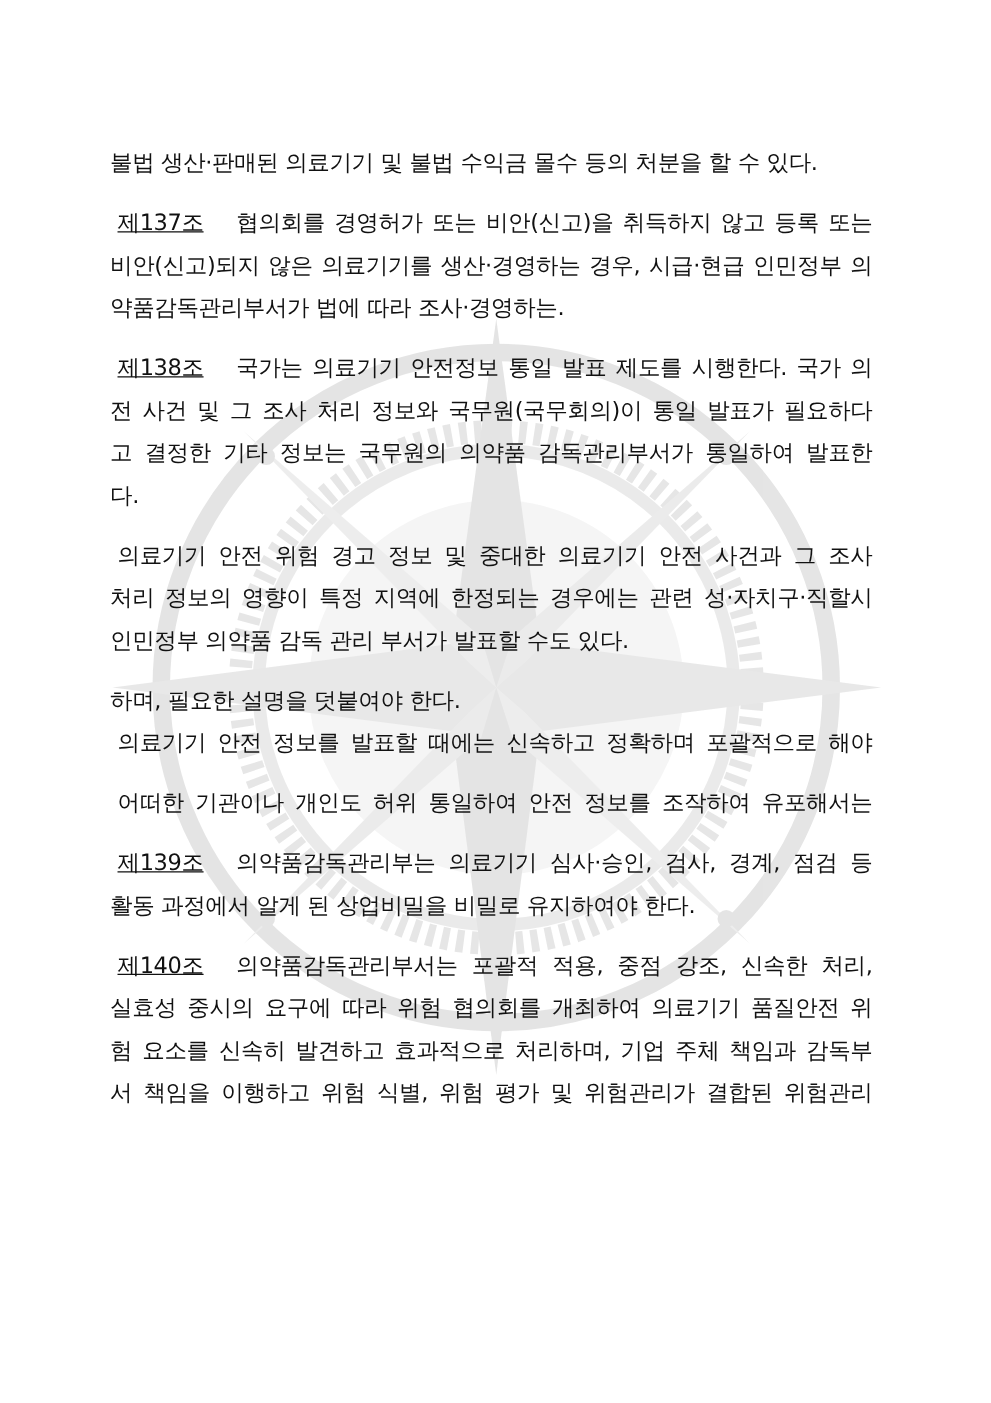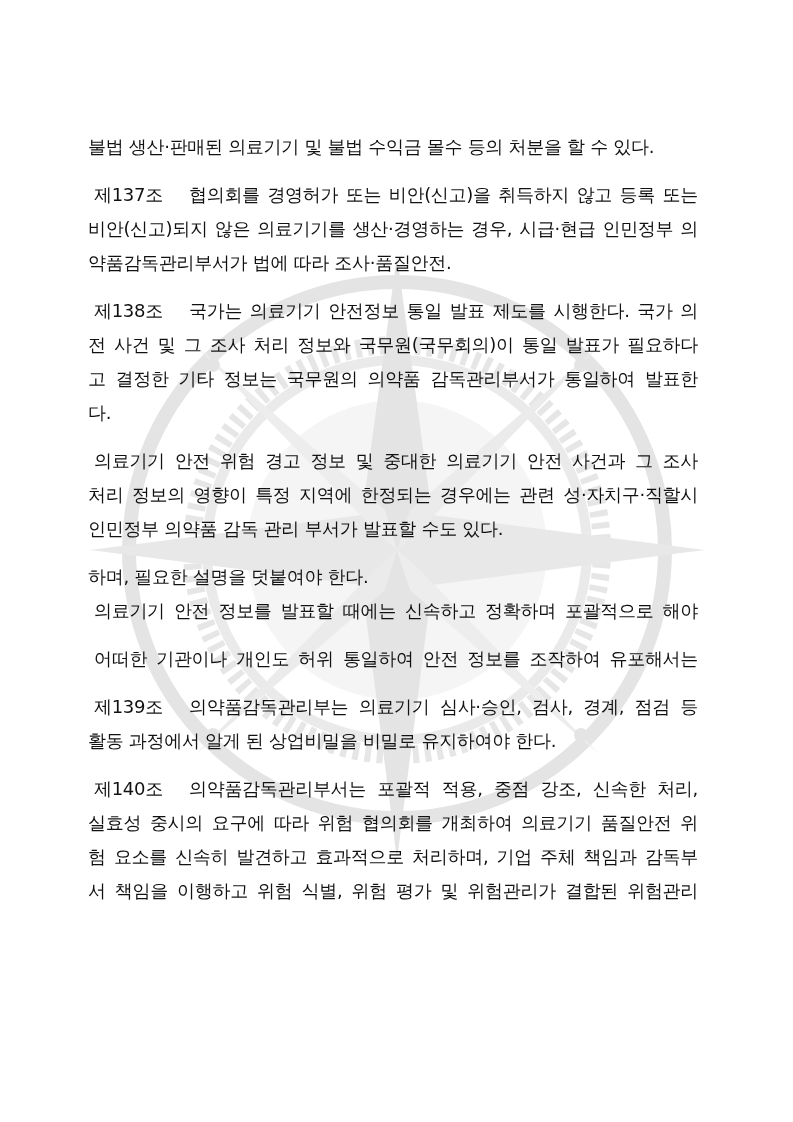--- a/index.html
+++ b/index.html
@@ -20,21 +20,21 @@
       left: 0;
       top: 0;
       width: 793px;
       height: 1122px;
       pointer-events: none;
       z-index: 0;
     }
     .page-body {
       position: absolute;
       left: 88px;
-      top: 130px;
+      top: 114px;
       width: 610px;
       z-index: 1;
     }
     .para {
       margin: 0 0 14px 0;
     }
     .line {
       display: block;
       height: 34px;
       line-height: 34px;
@@ -47,20 +47,21 @@
     .line.last {
       text-align-last: left;
     }
     .line.indent {
       padding-left: 6px;
     }
     .art-no {
       display: inline-block;
       width: 95px;
       text-align-last: left;
+      text-decoration: underline;
     }
   </style>
 </head>
 <body>
 
 <svg class="watermark" viewBox="0 0 793 1122" xmlns="http://www.w3.org/2000/svg">
   <g opacity="0.55" fill="#c8c8c8" stroke="none">
 
     <circle cx="397" cy="550" r="268" fill="none" stroke="#cfcfcf" stroke-width="14"></circle>
 
@@ -90,21 +91,21 @@
 
   <p class="para">
     <span class="line last">불법 생산·판매된 의료기기 및 불법 수익금 몰수 등의 처분을 할 수 있다.</span>
   </p>
 
   <p class="para">
     <span class="line indent">
       <span class="art-no">제137조</span><span>협의회를 경영허가 또는 비안(신고)을 취득하지 않고 등록 또는</span>
     </span>
     <span class="line">비안(신고)되지 않은 의료기기를 생산·경영하는 경우, 시급·현급 인민정부 의</span>
-    <span class="line last">약품감독관리부서가 법에 따라 조사·품질안전.</span>
+    <span class="line last">약품감독관리부서가 법에 따라 조사·경영하는.</span>
   </p>
 
   <p class="para">
     <span class="line indent">
       <span class="art-no">제138조</span><span>국가는 의료기기 안전정보 통일 발표 제도를 시행한다. 국가 의</span>
     </span>
     <span class="line">전 사건 및 그 조사 처리 정보와 국무원(국무회의)이 통일 발표가 필요하다</span>
     <span class="line">고 결정한 기타 정보는 국무원의 의약품 감독관리부서가 통일하여 발표한</span>
     <span class="line last">다.</span>
   </p>

